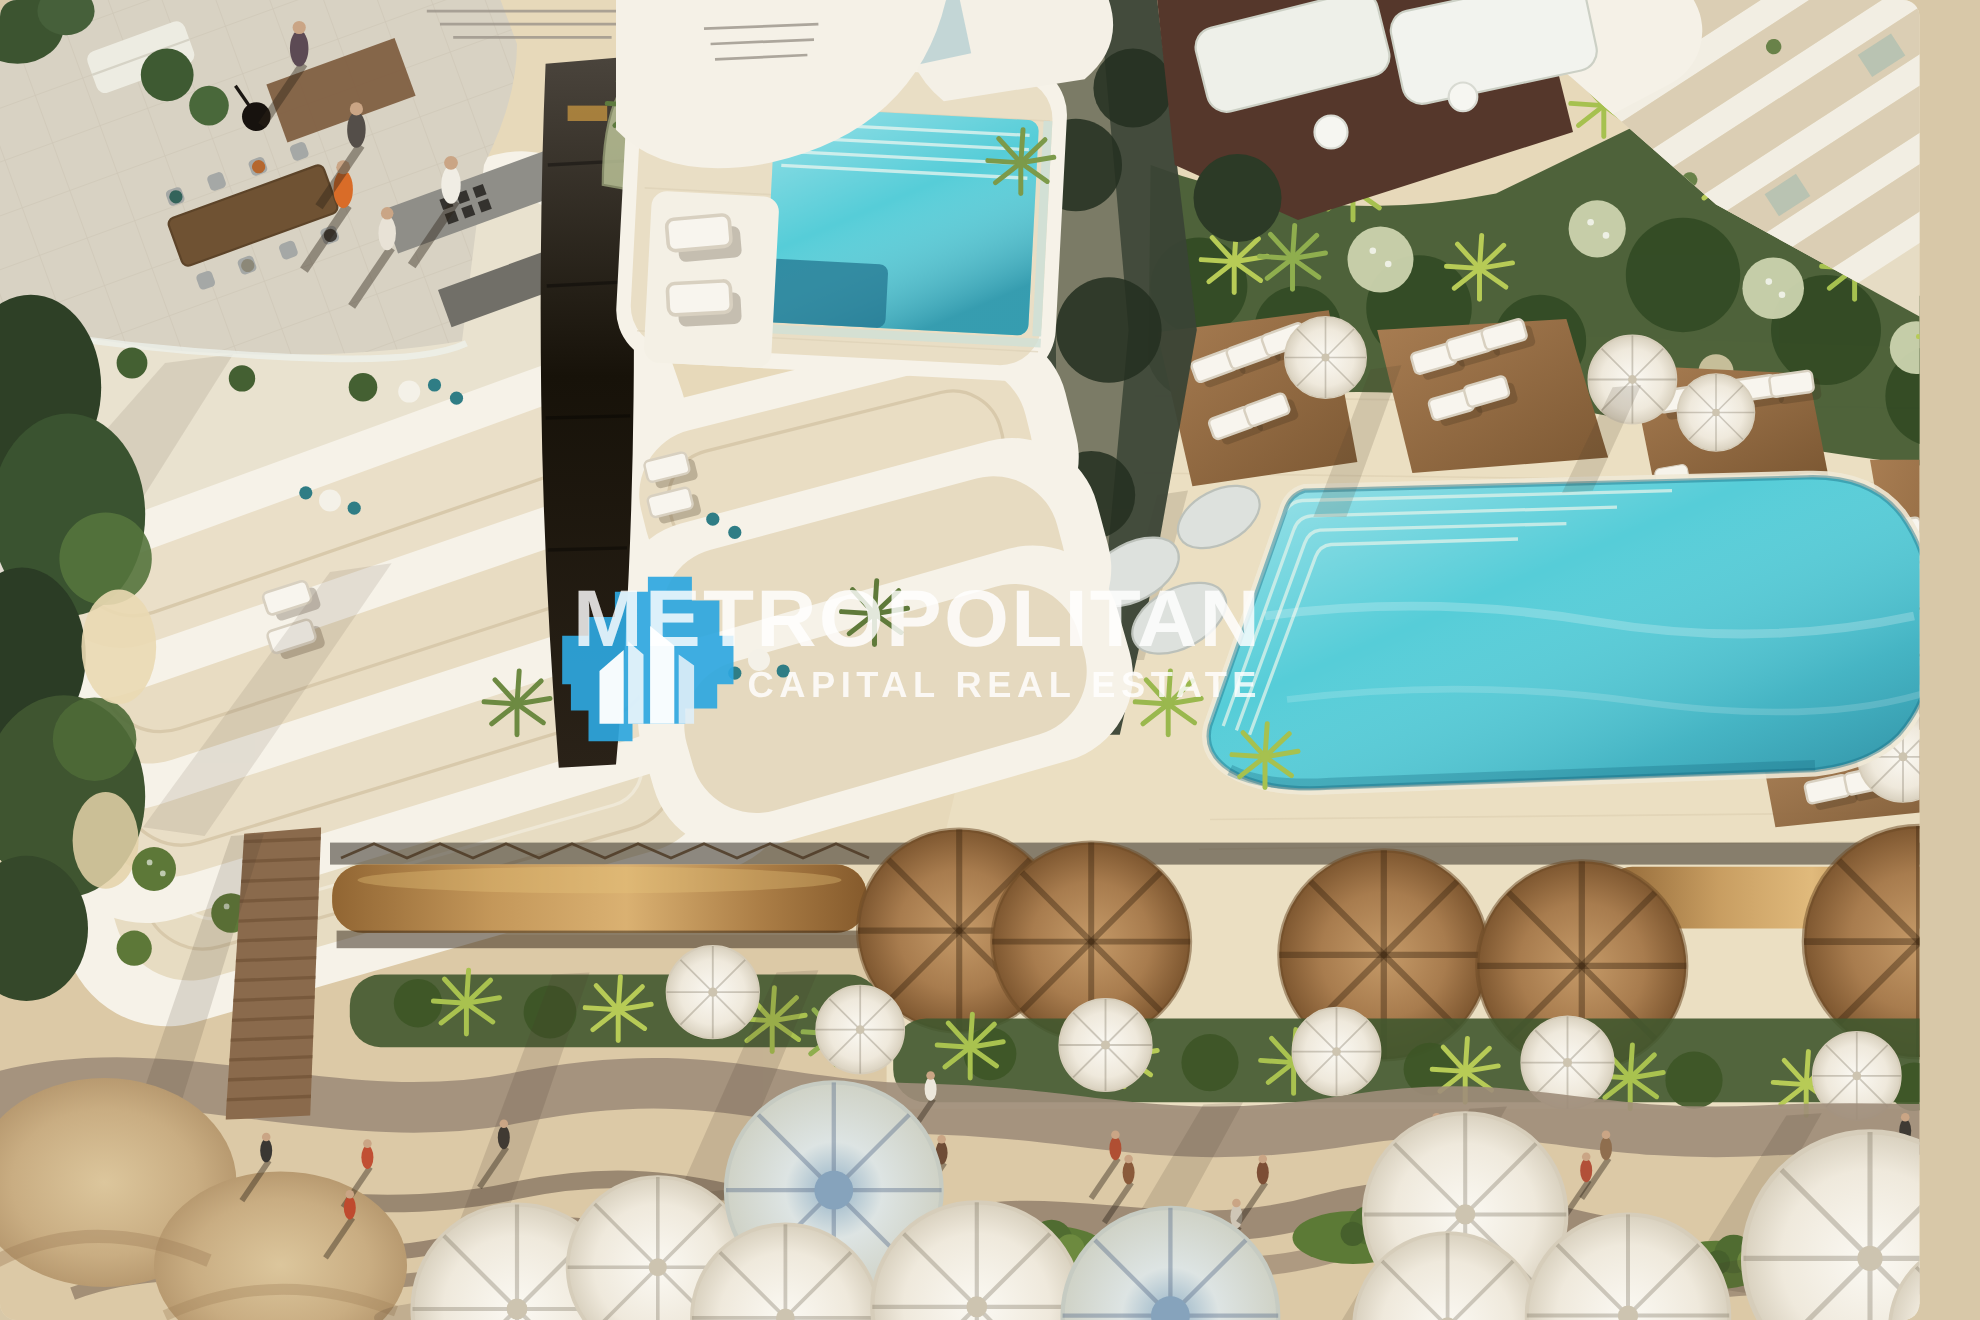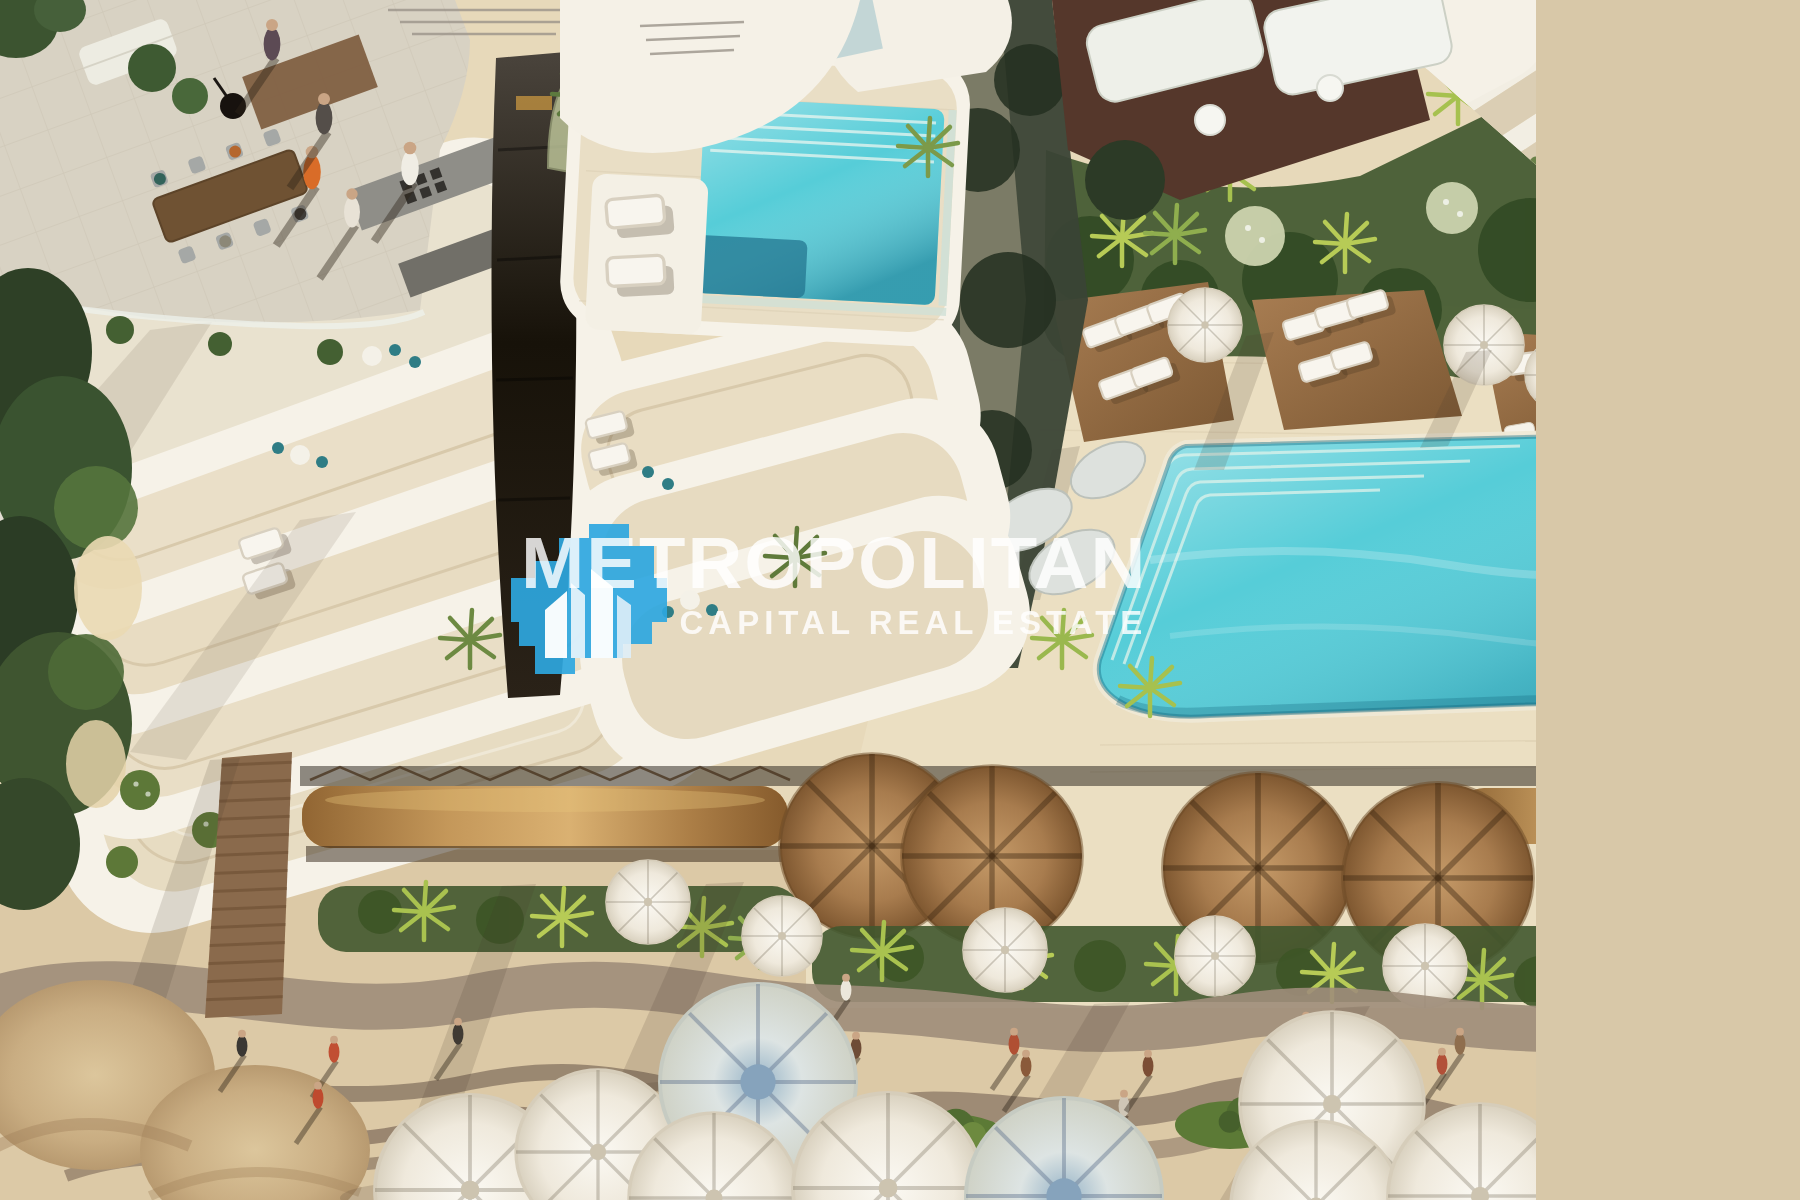--- a/index.html
+++ b/index.html
@@ -1,17 +1,17 @@
 <!DOCTYPE html>
 <html style="--c-sand: #e7d9ba; --c-beach-sand: #dcc9a6; --c-deck-cream: #ebdfc2; --c-pool-turquoise: #56cdd8; --c-wood-deck: #9a6e44; --c-canopy-bronze: #b9894d; --c-foliage-dark: #41582f; --c-foliage-bright: #a6c14f; --c-promenade-band: #9f8d7a; --c-building-white: #f6f2e8; --wm-brand-blue: #2ea7e0; --wm-icon-detail: #eef7fd; --wm-text: rgba(255,255,255,0.82);"><head>
 <meta charset="utf-8">
 <style>
   html,body{margin:0;padding:0;background:#d8c8a8;}
-  .stage{position:relative;width:1536px;height:1200px;overflow:hidden;
-         font-family:"Liberation Sans", sans-serif;}
+  .stage{position:relative;width:1745px;height:1200px;overflow:hidden;
+         font-family:"Liberation Sans", sans-serif;border-radius:15px;}
   .stage svg{position:absolute;left:0;top:0;display:block;}
   .wm{position:absolute;left:511px;top:524px;display:flex;align-items:flex-start;pointer-events:none;}
   .wm-icon{width:156px;height:150px;flex:0 0 auto;}
   .wm-icon .blk{fill:var(--wm-brand-blue,#2ea7e0);opacity:.92;}
   .wm-text{margin-left:10px;display:flex;flex-direction:column;align-items:flex-end;}
   .wm-line1{font-size:76px;font-weight:700;letter-spacing:2px;line-height:1.02;
             color:var(--wm-text,rgba(255,255,255,.82));white-space:nowrap;
             transform:scaleY(.96);}
   .wm-line2{font-size:33px;font-weight:700;letter-spacing:5px;margin-top:2px;
             color:var(--wm-text,rgba(255,255,255,.82));white-space:nowrap;text-align:right;}

